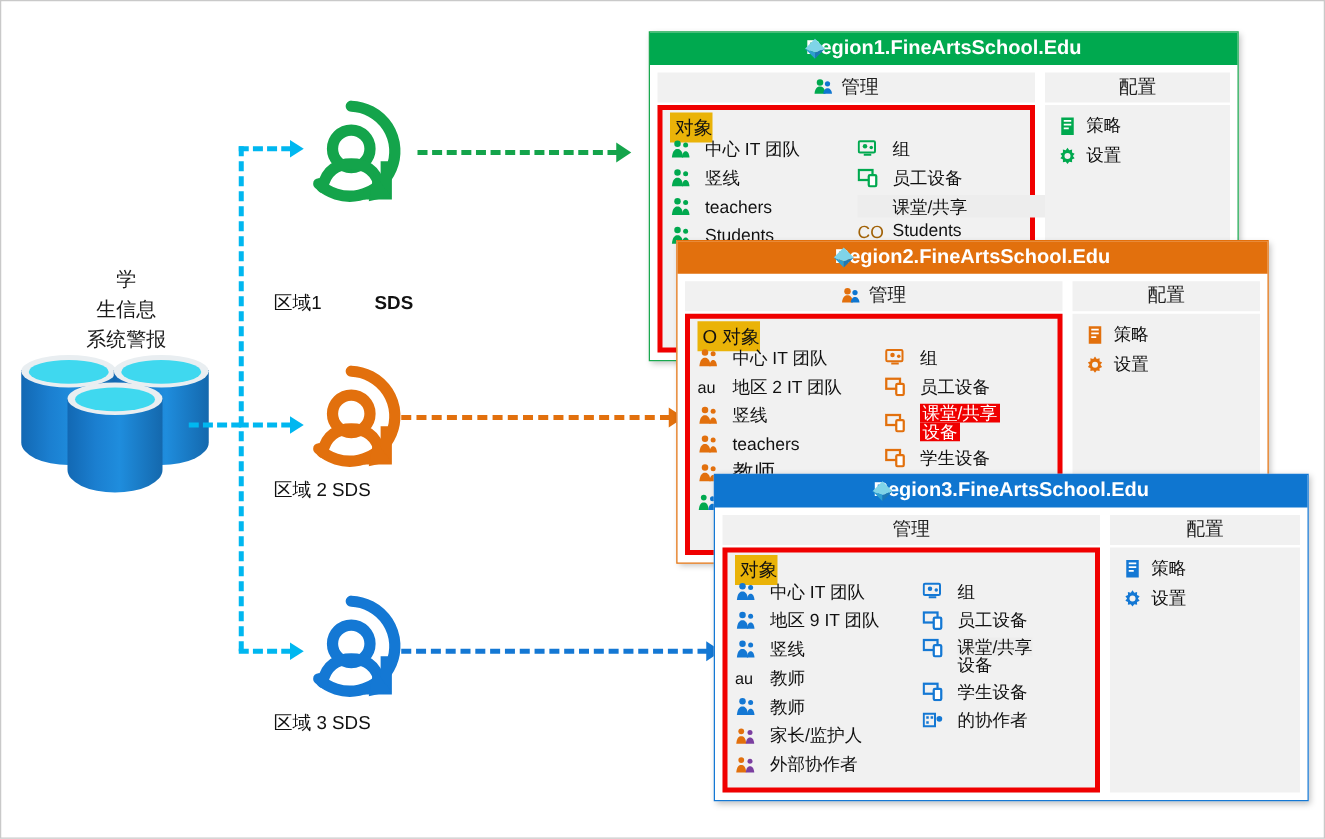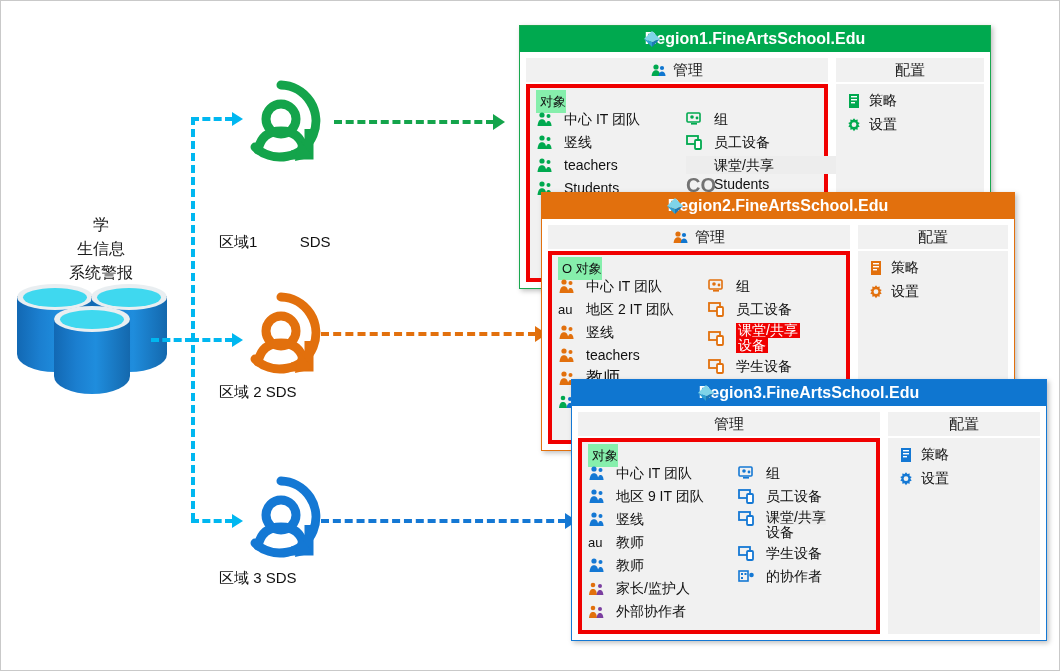--- a/index.html
+++ b/index.html
@@ -42,21 +42,21 @@
   .flow.blue{border-top:4px dashed #1478D4;}
   .ar{position:absolute;width:0;height:0;border-top:8px solid transparent;border-bottom:8px solid transparent;}
   .ar.green{border-left:12px solid #14A44B;}
   .ar.orange{border-left:12px solid #E2700D;}
   .ar.blue{border-left:12px solid #1478D4;}
 
   
   .sds{position:absolute;width:96px;height:92px;}
   .sds svg{width:96px;height:92px;display:block;}
   .sds-cap{position:absolute;font-size:15px;color:#111;white-space:nowrap;}
-  .sds-cap b{font-weight:normal;}
+  .sds-cap b{font-weight:bold;}
 
   
   .win{position:absolute;background:#ffffff;box-sizing:border-box;
        box-shadow:2px 2px 5px rgba(0,0,0,0.25);}
   .win .title{height:26px;line-height:26px;color:#fff;font-weight:bold;font-size:16px;
               text-align:center;position:relative;}
   .win .title .cube{position:absolute;left:50%;margin-left:-112px;top:4px;width:18px;height:18px;}
   .win.g{border:1px solid #1AA84F;}
   .win.g .title{background:#00A94F;}
   .win.o{border:1px solid #E2700D;}
@@ -66,21 +66,21 @@
 
   .cols{position:absolute;left:6px;right:6px;top:32px;bottom:6px;display:flex;gap:8px;}
   .col-manage{flex:0 0 auto;display:flex;flex-direction:column;}
   .col-config{flex:1 1 auto;display:flex;flex-direction:column;}
   .colhead{background:#f1f1f1;height:24px;line-height:24px;text-align:center;
            font-size:15px;color:#222;margin-bottom:2px;position:relative;}
   .colhead .hicon{position:relative;top:2px;margin-right:3px;}
   .panel{flex:1 1 auto;background:#f1f1f1;position:relative;}
   .redbox{position:absolute;border:4px solid #F00000;box-sizing:border-box;}
 
-  .objlbl{font-size:13px;color:#111;padding:3px 0 2px 4px;background:#86efac;
+  .objlbl{font-size:15px;color:#111;padding:3px 0 2px 4px;background:#eab308;
           display:inline-block;}
   .items{position:absolute;left:4px;top:26px;right:4px;bottom:2px;}
   .itemcol{position:absolute;top:0;}
   .item{display:flex;align-items:center;gap:10px;font-size:14px;color:#111;
         line-height:18px;margin-bottom:5px;white-space:nowrap;}
   .item .ico{width:18px;height:16px;flex:0 0 18px;}
   .item .two{display:flex;flex-direction:column;line-height:15px;}
 
   .cfgitem{display:flex;align-items:center;gap:7px;font-size:14px;color:#111;
            margin-bottom:6px;}
@@ -254,21 +254,21 @@
                       <rect x="1" y="2" width="11" height="8" fill="none" stroke="#00A94F" stroke-width="1.8"></rect>
                       <rect x="9" y="6" width="6" height="9" rx="1" fill="#fff" stroke="#00A94F" stroke-width="1.8"></rect>
                     </svg></span>
                 <span>员工设备</span>
               </div>
               <div class="item" style="background:#ededed;margin-bottom:1px;">
                 <span class="ico"></span>
                 <span>课堂/共享</span>
               </div>
               <div class="item">
-                <span class="ico" style="font-weight:bold;font-size:20px;color:#737373;">CO</span>
+                <span class="ico" style="font-weight:normal;font-size:14px;color:#a16207;">CO</span>
                 <span>Students</span>
               </div>
               <div class="item">
                 <span class="ico"><svg width="18" height="16" viewBox="0 0 18 16">
                       <rect x="1" y="2" width="11" height="8" fill="none" stroke="#00A94F" stroke-width="1.8"></rect>
                       <rect x="9" y="6" width="6" height="9" rx="1" fill="#fff" stroke="#00A94F" stroke-width="1.8"></rect>
                     </svg></span>
                 <span>学生设备</span>
               </div>
               <div class="item">

